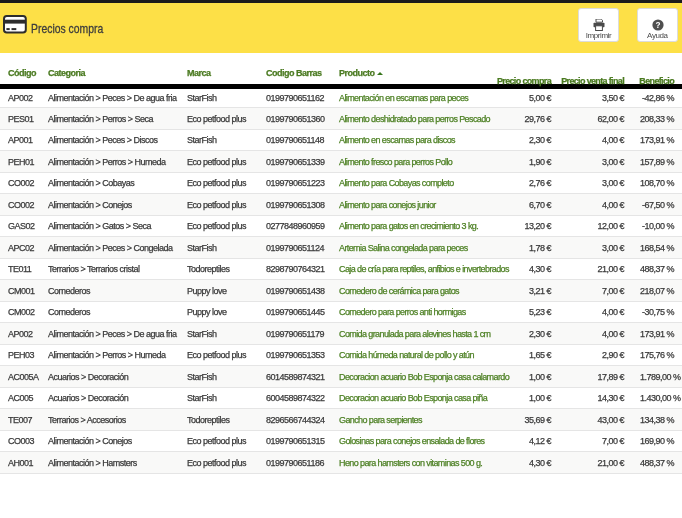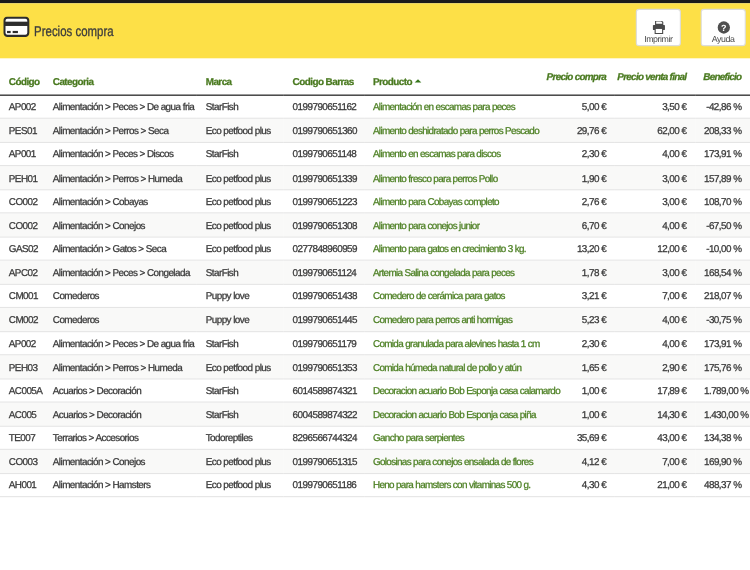--- a/index.html
+++ b/index.html
@@ -7,26 +7,26 @@
 .topbar { height:2.5px; background:#1b1b1b; }
 .header { background:#fde047; height:50.5px; position:relative; }
 .cardicon { position:absolute; left:3px; top:12.5px; }
 .title { position:absolute; left:30.5px; top:19.6px; font-size:13px; line-height:13px; color:#3d3d3d; -webkit-text-stroke:0.3px; transform:scaleX(0.80); transform-origin:0 0; white-space:nowrap; }
 .btn { position:absolute; top:5.8px; width:41px; height:34.2px; background:#fff; border:1px solid #dcdcdc; border-radius:3px; text-align:center; }
 .btn .lbl { position:absolute; bottom:1.5px; left:0; right:0; font-size:8px; line-height:8px; color:#4a4a4a; letter-spacing:-0.4px; }
 .btn svg { position:absolute; top:9.4px; left:50%; margin-left:-5.5px; }
 #btn-print { left:562px;margin-left:16px; }
 #btn-help { left:636.9px; }
 table { border-collapse:collapse; table-layout:fixed; width:682px; margin-top:9.3px; font-size:9px; letter-spacing:-0.5px; color:#3a3a3a; -webkit-text-stroke:0.25px; }
-th { text-align:left; font-weight:bold; color:#4a7a20; border-bottom:1px solid #000000; height:24px; padding:0 8px; vertical-align:middle; white-space:nowrap; position:relative; }
+th { text-align:left; font-weight:bold; color:#4a7a20; border-bottom:5px solid #000000; height:24px; padding:0 8px; vertical-align:middle; white-space:nowrap; position:relative; }
 td { height:21.5px; padding:0 8px; border-bottom:1px solid #e5e5e5; vertical-align:middle; white-space:nowrap; }
 tbody tr:nth-child(even) { background:#f9f9f8; }
 td.g { color:#4e8125; letter-spacing:-0.6px; }
 th.r, td.r { text-align:right; }
-.hr { position:absolute; right:8px; top:4px; line-height:9px; letter-spacing:-0.65px;font-style:italic; }
+.hr { position:absolute; right:8px; top:15px; line-height:9px; letter-spacing:-0.65px; }
 .arr { position:absolute; width:0; height:0; border-left:3px solid transparent; border-right:3px solid transparent; border-bottom:3.5px solid #37761c; left:46px; top:10px; }
 </style>
 </head>
 <body>
 <div class="topbar"></div>
 <div class="header">
   <svg class="cardicon" width="24" height="19" viewBox="0 0 24 19">
     <rect x="1" y="1" width="21.8" height="16.6" rx="2.8" fill="#fff" stroke="#2d2d2d" stroke-width="2"></rect>
     <rect x="1" y="4.7" width="21.8" height="3.9" fill="#2d2d2d"></rect>
     <rect x="3.4" y="13.1" width="3.3" height="2" fill="#2d2d2d"></rect>
@@ -153,20 +153,30 @@
         <td>APC02</td>
         <td>Alimentación &gt; Peces &gt; Congelada</td>
         <td>StarFish</td>
         <td>0199790651124</td>
         <td class="g">Artemia Salina congelada para peces</td>
         <td class="r">1,78 €</td>
         <td class="r">3,00 €</td>
         <td class="r">168,54 %</td>
       </tr>
 <tr>
+        <td>TE011</td>
+        <td>Terrarios &gt; Terrarios cristal</td>
+        <td>Todoreptiles</td>
+        <td>8298790764321</td>
+        <td class="g">Caja de cría para reptiles, anfibios e invertebrados</td>
+        <td class="r">4,30 €</td>
+        <td class="r">21,00 €</td>
+        <td class="r">488,37 %</td>
+      </tr>
+<tr>
         <td>CM001</td>
         <td>Comederos</td>
         <td>Puppy love</td>
         <td>0199790651438</td>
         <td class="g">Comedero de cerámica para gatos</td>
         <td class="r">3,21 €</td>
         <td class="r">7,00 €</td>
         <td class="r">218,07 %</td>
       </tr>
 <tr>

